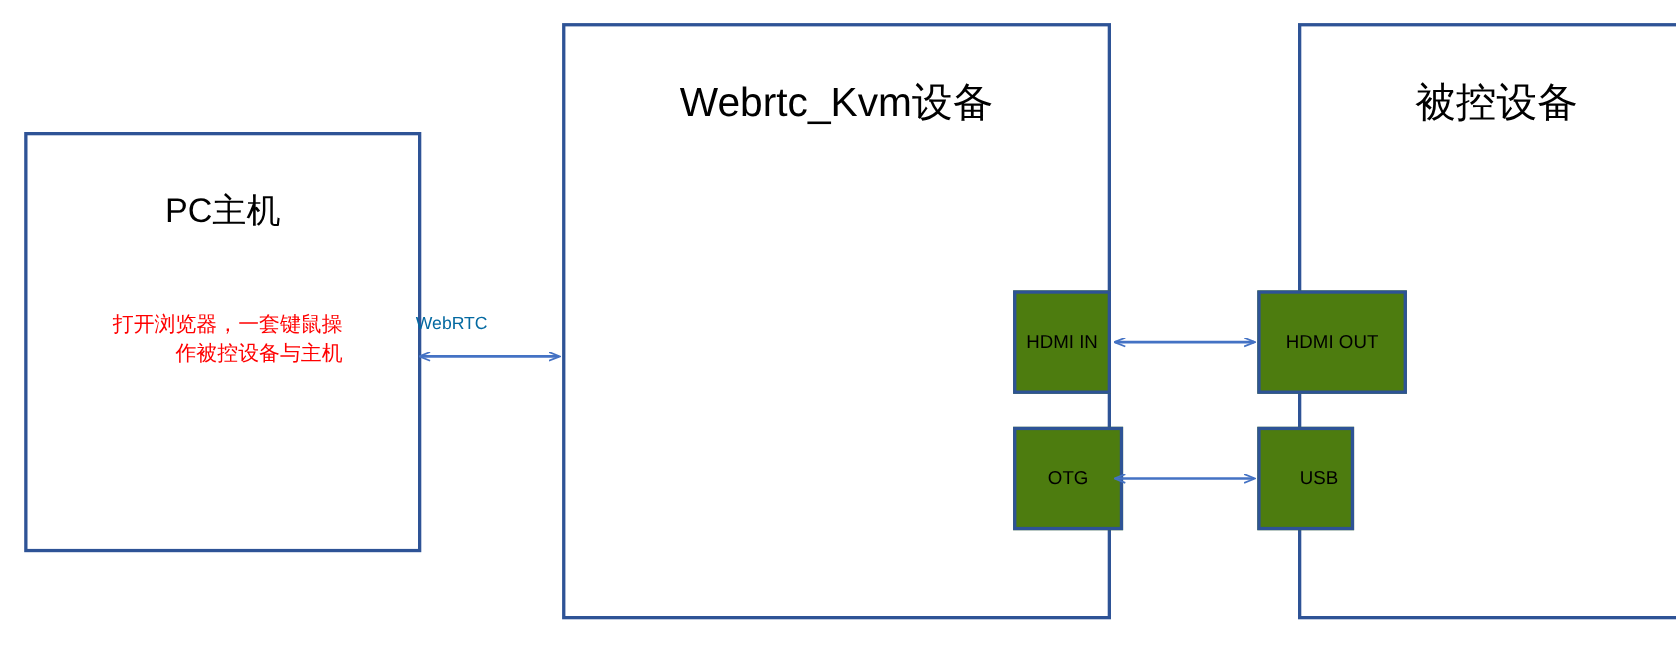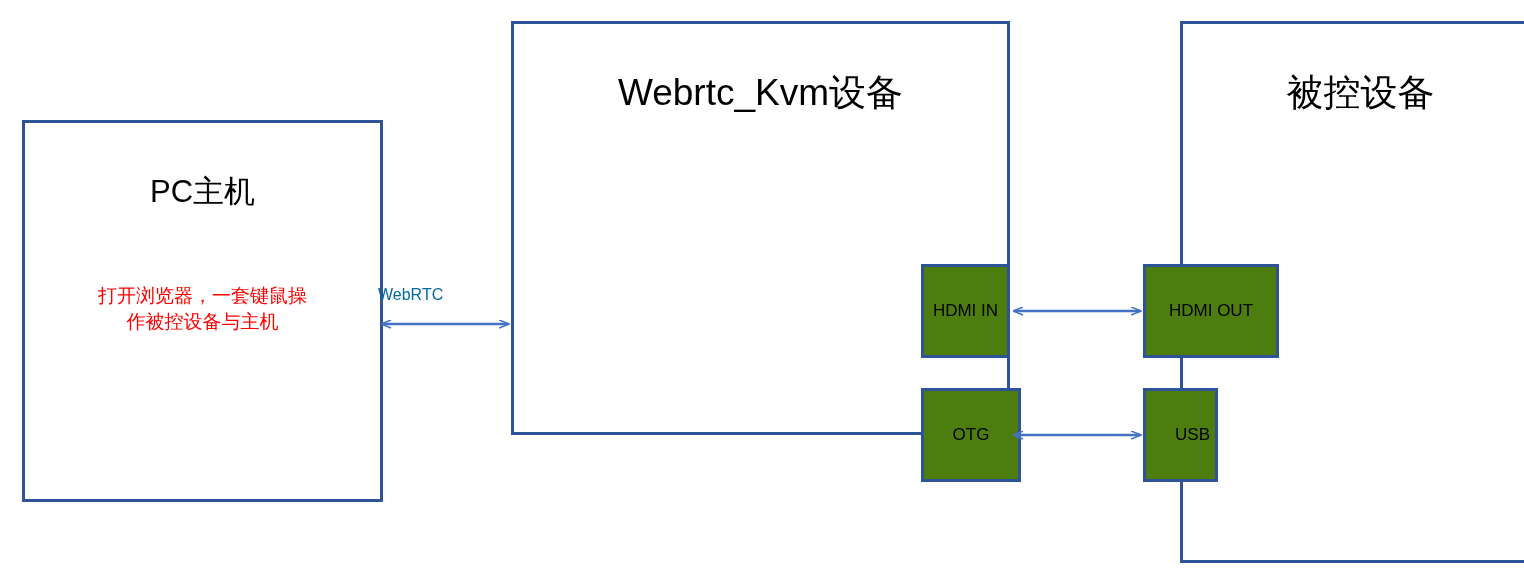--- a/index.html
+++ b/index.html
@@ -48,21 +48,21 @@
   .title-pc    { font-size: 31px; top: 48px; }
   .title-kvm   { font-size: 37px; top: 44px; }
   .title-slave { font-size: 37px; top: 44px; }
 
   
   .note-red {
     position: absolute;
     left: 50%;
     transform: translateX(-50%);
     width: 218px;
-    text-align: center;
+    text-align: right;
     color: #ff0000;
     font-size: 19px;
     line-height: 26px;
     top: 160px;
   }
 
   
   .port-label {
     font-size: 17px;
     color: #000000;
@@ -97,21 +97,21 @@
       <marker id="ahR1" markerWidth="11" markerHeight="11" refX="9" refY="4" orient="auto" markerUnits="userSpaceOnUse">
         <path d="M0,0 L10,4 L0,8" fill="none" stroke="#4472c4" stroke-width="1.6"></path>
       </marker>
       <marker id="ahL1" markerWidth="11" markerHeight="11" refX="1" refY="4" orient="auto" markerUnits="userSpaceOnUse">
         <path d="M10,0 L0,4 L10,8" fill="none" stroke="#4472c4" stroke-width="1.6"></path>
       </marker>
     </defs>
     <line x1="4" y1="10" x2="130" y2="10" stroke="#4472c4" stroke-width="2.4" marker-start="url(#ahL1)" marker-end="url(#ahR1)"></line>
   </svg>
 
-  <div class="box" style="left:511px; top:21px; width:499px; height:414px;">
+  <div class="box" style="left:511px; top:21px; width:499px; height:542px;">
     <div class="box-title title-kvm">Webrtc_Kvm设备</div>
   </div>
 
   <div class="box" style="left:1180px; top:21px; width:361px; height:542px;">
     <div class="box-title title-slave">被控设备</div>
   </div>
 
   <div class="port-box" style="left:921px; top:264px; width:89px; height:94px;">
     <span class="port-label">HDMI IN</span>
   </div>
@@ -129,21 +129,21 @@
         <path d="M10,0 L0,4 L10,8" fill="none" stroke="#4472c4" stroke-width="1.6"></path>
       </marker>
     </defs>
     <line x1="4" y1="10" x2="130" y2="10" stroke="#4472c4" stroke-width="2.4" marker-start="url(#ahL2)" marker-end="url(#ahR2)"></line>
   </svg>
 
   <div class="port-box" style="left:921px; top:388px; width:100px; height:94px;">
     <span class="port-label">OTG</span>
   </div>
 
-  <div class="port-box" style="left:1143px; top:388px; width:75px; height:94px;padding-left:24px;">
+  <div class="port-box" style="left:1143px; top:388px; width:88px; height:94px;padding-left:24px;">
     <span class="port-label">USB</span>
   </div>
 
   <svg class="arrow-svg" style="left:1010px; top:425px; width:134px; height:22px;" viewBox="0 0 134 22">
     <defs>
       <marker id="ahR3" markerWidth="11" markerHeight="11" refX="9" refY="4" orient="auto" markerUnits="userSpaceOnUse">
         <path d="M0,0 L10,4 L0,8" fill="none" stroke="#4472c4" stroke-width="1.6"></path>
       </marker>
       <marker id="ahL3" markerWidth="11" markerHeight="11" refX="1" refY="4" orient="auto" markerUnits="userSpaceOnUse">
         <path d="M10,0 L0,4 L10,8" fill="none" stroke="#4472c4" stroke-width="1.6"></path>

